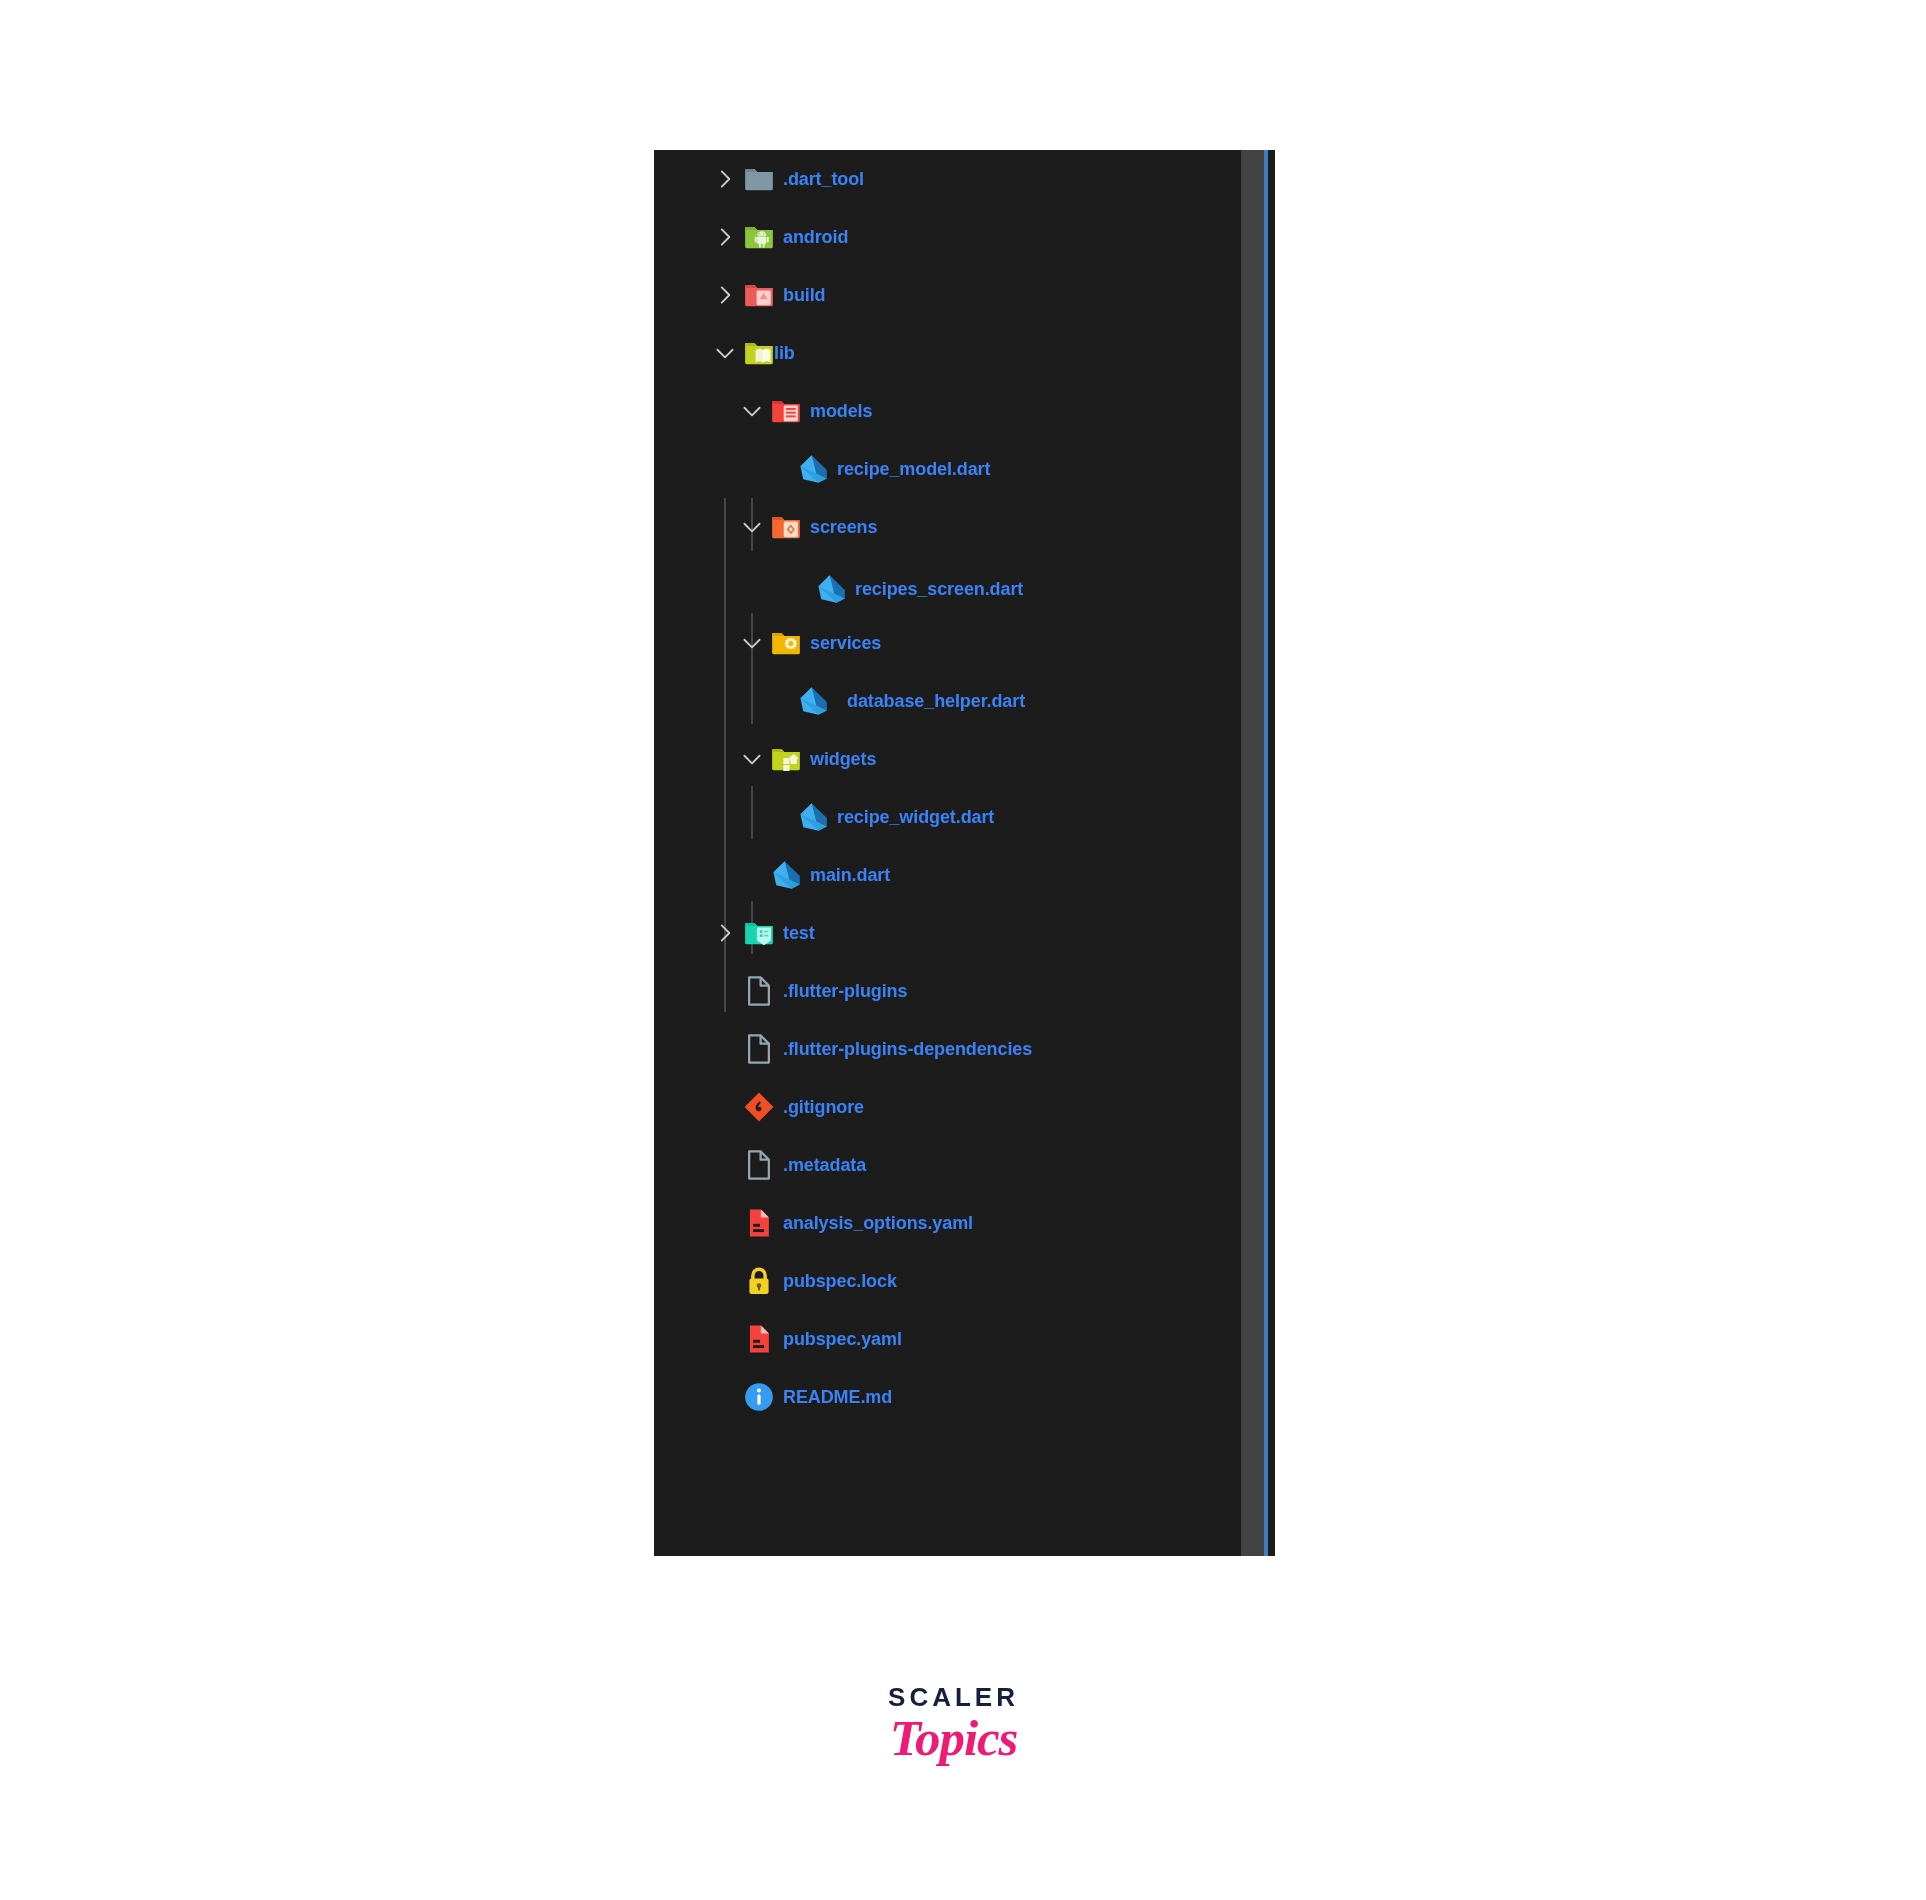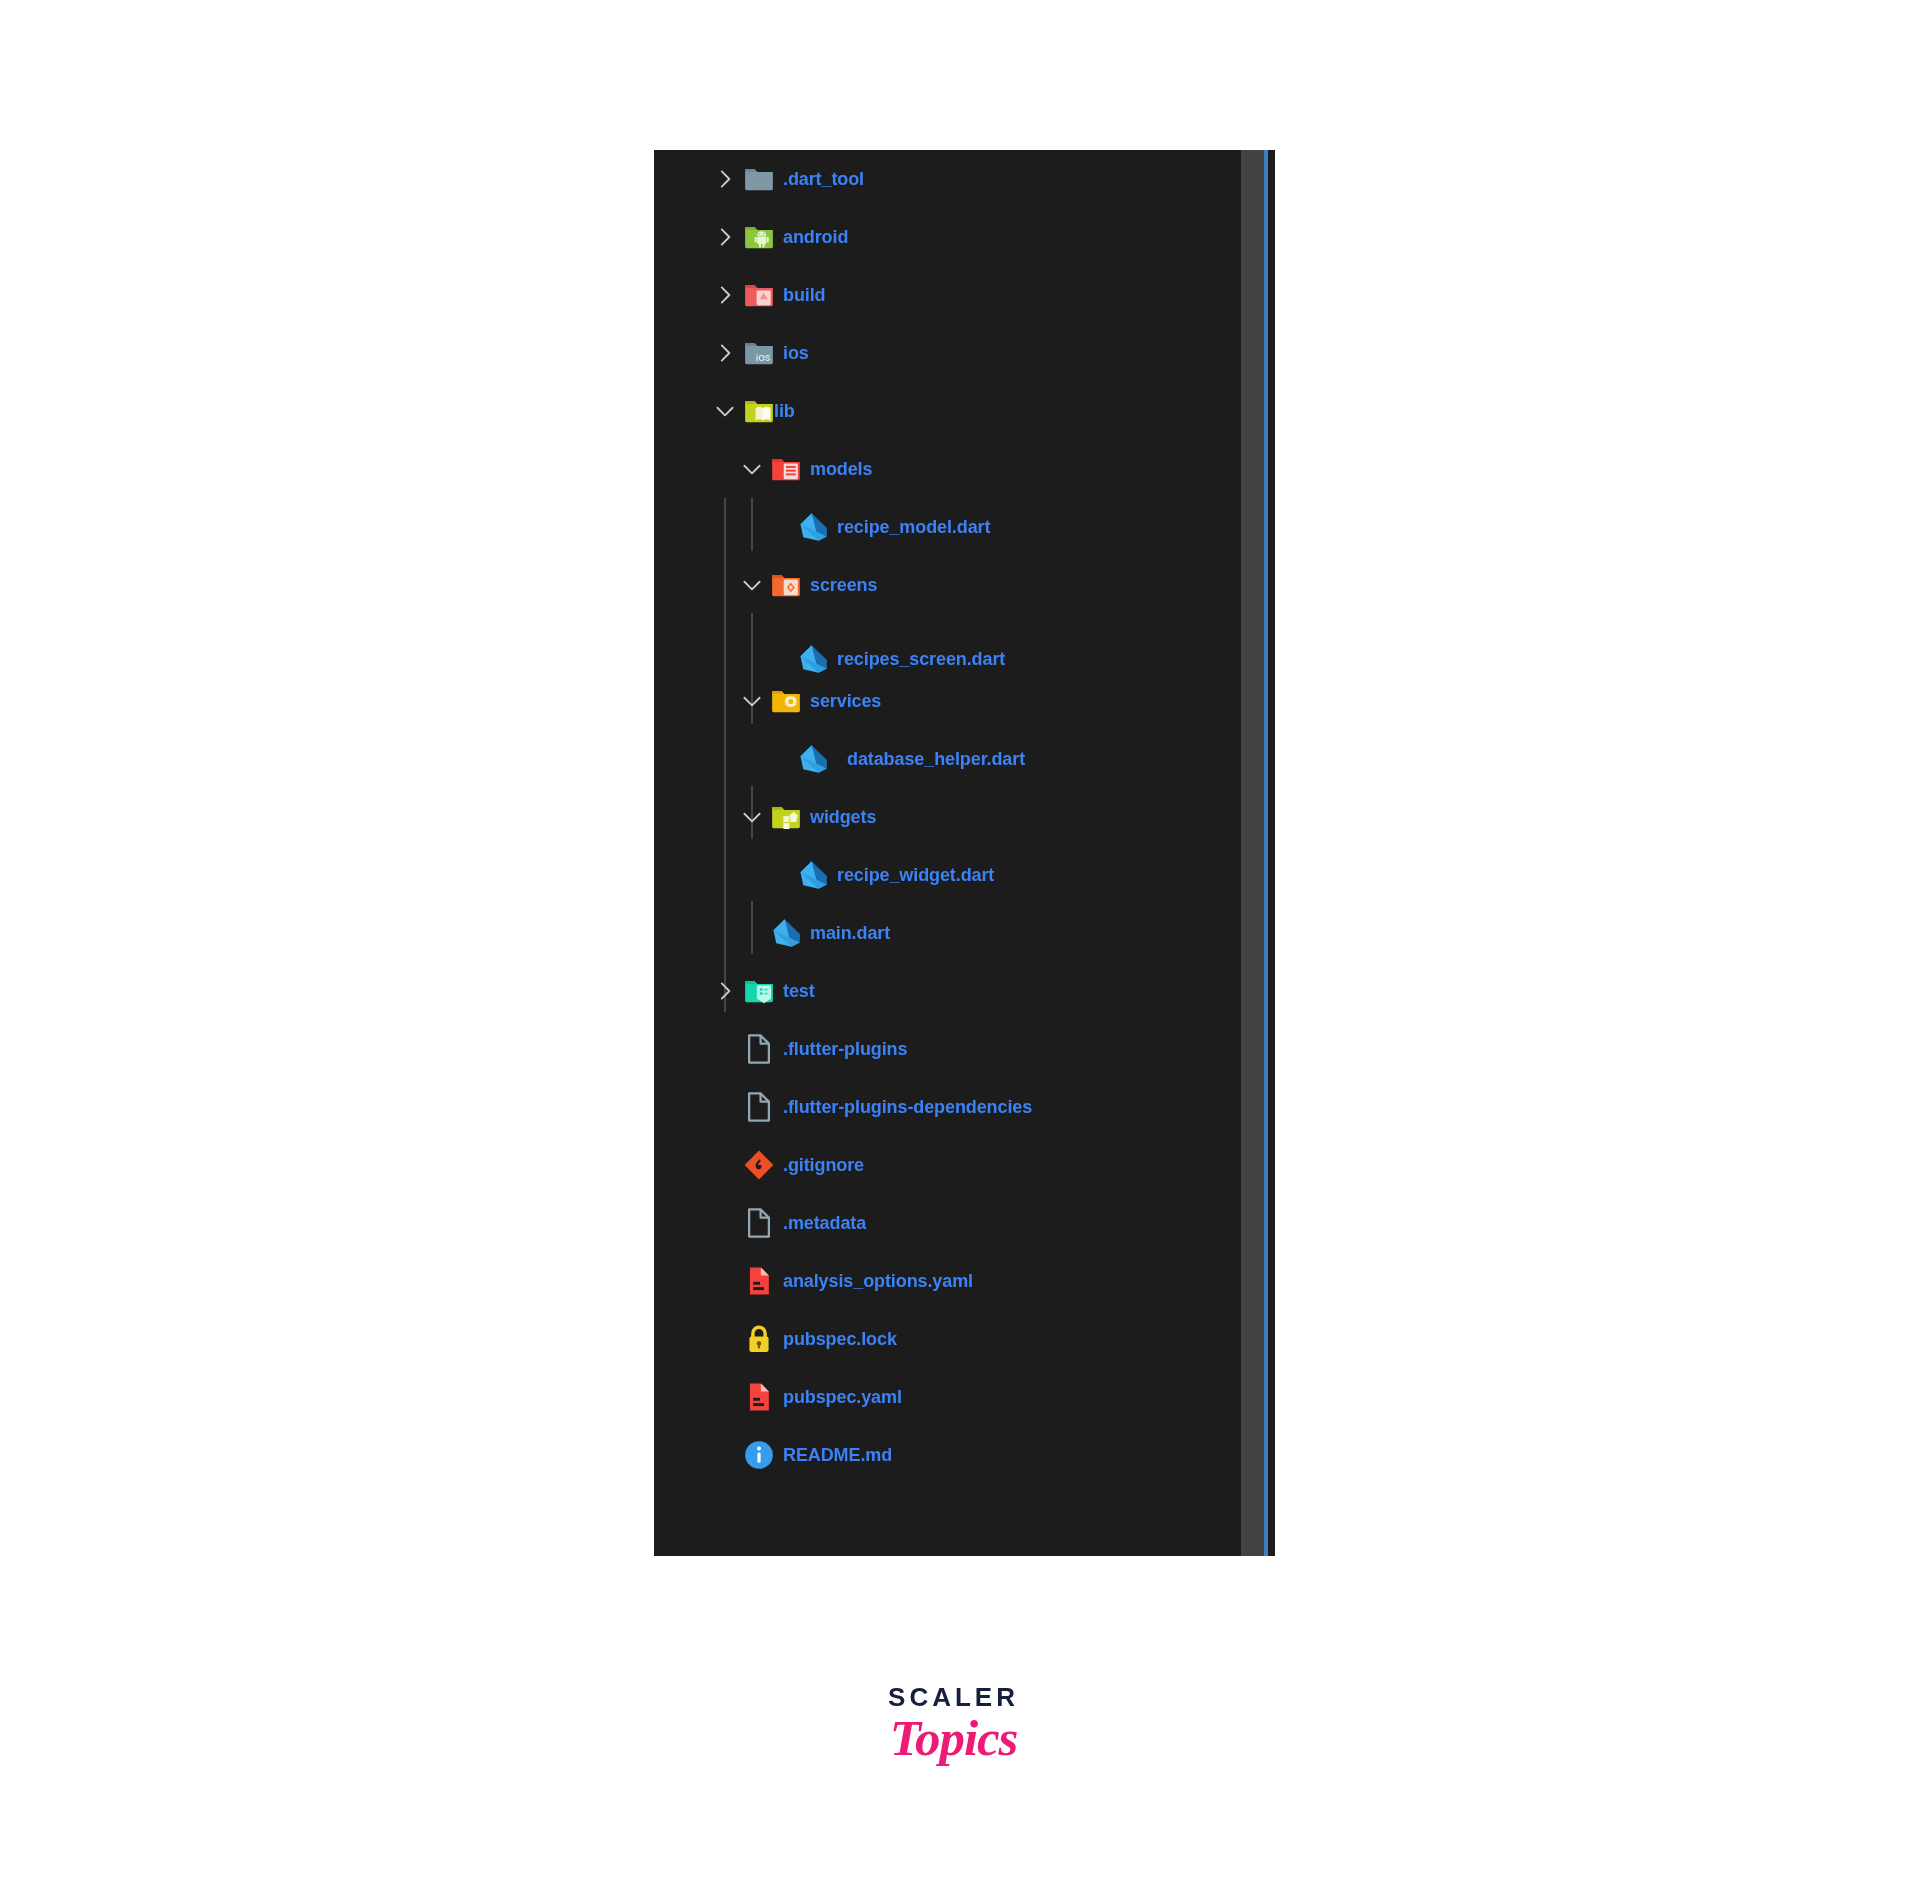--- a/index.html
+++ b/index.html
@@ -200,37 +200,20 @@
               <rect x="0" y="0" width="10.6" height="11" rx="1"></rect>
               <path d="M5.3 1.8 8.4 6.6H2.2z" fill="#ef5a5a" opacity="0.55"></path>
             </g>
           </svg>
         </span>
         <span class="row-label" style="left: 129px;">build</span>
       </div>
       <div class="tree-row" style="top: 0px;">
         <span class="chevron" style="left: 58px;">
           <svg width="26" height="26" viewBox="0 0 24 24">
-            <path d="M9 5l7 7-7 7" fill="none" stroke="#cccccc" stroke-width="1.7" stroke-linecap="round" stroke-linejoin="round"></path>
-          </svg>
-        </span>
-        <span class="row-icon" style="left: 89px;">
-          <svg width="32" height="32" viewBox="0 0 24 24">
-            <path d="M1.6 4.6h7.2l1.9 2.2h11.7v12.6a1 1 0 0 1-1 1H2.6a1 1 0 0 1-1-1z" fill="#7b96a5"></path>
-            <path d="M1.6 4.6h7.2l1.9 2.2H1.6z" fill="#6a8593"></path>
-            <g transform="translate(9.6,12.4)" fill="#dbe6ec" font-family="Liberation Sans" font-size="6.4" font-weight="700">
-              <text x="0" y="5.6">iOS</text>
-            </g>
-          </svg>
-        </span>
-        <span class="row-label" style="left: 129px;">ios</span>
-      </div>
-      <div class="tree-row" style="top: 0px;">
-        <span class="chevron" style="left: 58px;">
-          <svg width="26" height="26" viewBox="0 0 24 24">
             <path d="M5 9l7 7 7-7" fill="none" stroke="#cccccc" stroke-width="1.7" stroke-linecap="round" stroke-linejoin="round"></path>
           </svg>
         </span>
         <span class="row-icon" style="left: 89px;">
           <svg width="32" height="32" viewBox="0 0 24 24">
             <path d="M1.6 4.6h7.2l1.9 2.2h11.7v12.6a1 1 0 0 1-1 1H2.6a1 1 0 0 1-1-1z" fill="#c3d21f"></path>
             <path d="M1.6 4.6h7.2l1.9 2.2H1.6z" fill="#acb918"></path>
             <g transform="translate(9.4,8.4)">
               <path d="M0 1.4c2.1-1.3 4.1-1.3 5.6 0v9.3c-1.6-1.2-3.6-1.2-5.6 0z" fill="#f2f5cf"></path>
               <path d="M11.2 1.4c-2.1-1.3-4.1-1.3-5.6 0v9.3c1.6-1.2 3.6-1.2 5.6 0z" fill="#fbfde8"></path>
@@ -282,21 +265,21 @@
             <path d="M1.6 4.6h7.2l1.9 2.2h11.7v12.6a1 1 0 0 1-1 1H2.6a1 1 0 0 1-1-1z" fill="#f4692f"></path>
             <path d="M1.6 4.6h7.2l1.9 2.2H1.6z" fill="#e15620"></path>
             <g transform="translate(10.3,7.9)">
               <rect x="0" y="0" width="10.6" height="11.8" rx="1" fill="#fbdbc9"></rect>
               <path d="M5.3 3.1 7.6 5.9 5.3 8.7 3 5.9z" fill="none" stroke="#f4692f" stroke-width="1.1"></path>
             </g>
           </svg>
         </span>
         <span class="row-label" style="left: 156px;">screens</span>
       </div>
-      <div class="tree-row" style="top: 16px;">
+      <div class="tree-row" style="top: 4px; margin-left: 18px;">
         <span class="row-icon" style="left: 143px;">
           <svg width="32" height="32" viewBox="0 0 24 24">
             <g transform="translate(1.4,1.6)">
               <path d="M9.6 0 21 11.2v6.4l-6.2 3.2L1.2 8.4z" fill="#1a6fb0"></path>
               <path d="M9.6 0 1.2 8.4l2.1 9.6 11.5 2.8z" fill="#3fb0ef"></path>
               <path d="M1.2 8.4 14.8 20.8l6.2-3.2z" fill="#2f9fe0"></path>
             </g>
           </svg>
         </span>
         <span class="row-label" style="left: 183px;">recipes_screen.dart</span>

